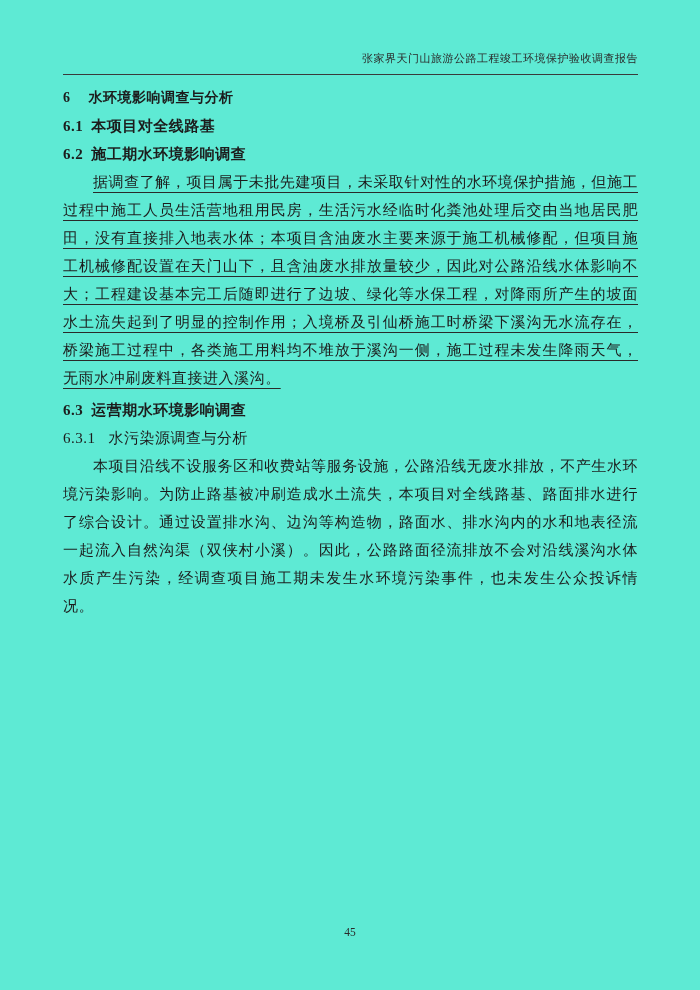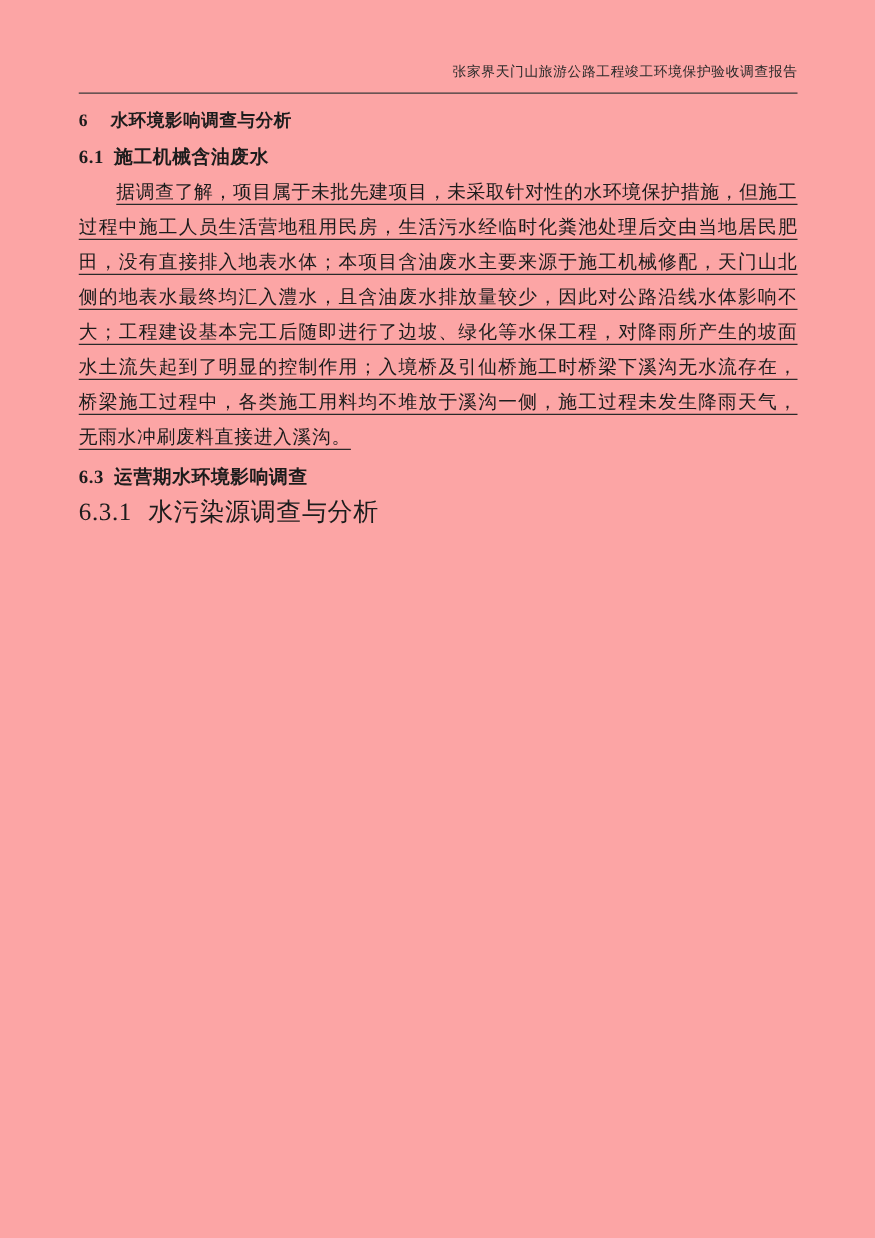--- a/index.html
+++ b/index.html
@@ -4,21 +4,21 @@
 <style>
   html, body {
     margin: 0;
     padding: 0;
     background: #ffffff;
   }
   .page {
     position: relative;
     width: 700px;
     height: 990px;
-    background: #fca5a5;
+    background: #5eead4;
     color: #1c1c1c;
     font-family: "Liberation Serif", "DejaVu Serif", serif;
     box-sizing: border-box;
     padding: 52px 62px 0 63px;
     overflow: hidden;
   }
   .report-header {
     text-align: right;
     font-size: 11px;
     letter-spacing: 0.5px;
@@ -37,21 +37,21 @@
   h1.chapter .sec-num { margin-right: 18px; }
   h2.section {
     font-size: 15px;
     font-weight: bold;
     margin: 9px 0 0 0;
     line-height: 19px;
     letter-spacing: 0.5px;
   }
   h2.section .sec-num { margin-right: 8px; text-align: right; }
   h3.subsection {
-    font-size: 20px;
+    font-size: 15px;
     font-weight: normal;
     margin: 9px 0 0 0;
     line-height: 19px;
     letter-spacing: 0.5px;
   }
   h3.subsection .sec-num { margin-right: 13px; }
   p.body-para {
     font-size: 15px;
     line-height: 28px;
     letter-spacing: 0.55px;
@@ -81,32 +81,37 @@
 
 <div class="page">
 
   <div class="report-header">张家界天门山旅游公路工程竣工环境保护验收调查报告</div>
 
   <h1 class="chapter">
     <span class="sec-num">6</span><span>水环境影响调查与分析</span>
   </h1>
 
   <h2 class="section">
-    <span class="sec-num">6.1</span><span>施工机械含油废水</span>
+    <span class="sec-num">6.1</span><span>本项目对全线路基</span>
   </h2>
 
 
+  <h2 class="section">
+    <span class="sec-num">6.2</span><span>施工期水环境影响调查</span>
+  </h2>
 
 
-  <p class="body-para underlined">据调查了解，项目属于未批先建项目，未采取针对性的水环境保护措施，但施工过程中施工人员生活营地租用民房，生活污水经临时化粪池处理后交由当地居民肥田，没有直接排入地表水体；本项目含油废水主要来源于施工机械修配，天门山北侧的地表水最终均汇入澧水，且含油废水排放量较少，因此对公路沿线水体影响不大；工程建设基本完工后随即进行了边坡、绿化等水保工程，对降雨所产生的坡面水土流失起到了明显的控制作用；入境桥及引仙桥施工时桥梁下溪沟无水流存在，桥梁施工过程中，各类施工用料均不堆放于溪沟一侧，施工过程未发生降雨天气，无雨水冲刷废料直接进入溪沟。</p>
+  <p class="body-para underlined">据调查了解，项目属于未批先建项目，未采取针对性的水环境保护措施，但施工过程中施工人员生活营地租用民房，生活污水经临时化粪池处理后交由当地居民肥田，没有直接排入地表水体；本项目含油废水主要来源于施工机械修配，但项目施工机械修配设置在天门山下，且含油废水排放量较少，因此对公路沿线水体影响不大；工程建设基本完工后随即进行了边坡、绿化等水保工程，对降雨所产生的坡面水土流失起到了明显的控制作用；入境桥及引仙桥施工时桥梁下溪沟无水流存在，桥梁施工过程中，各类施工用料均不堆放于溪沟一侧，施工过程未发生降雨天气，无雨水冲刷废料直接进入溪沟。</p>
 
 
   <h2 class="section">
     <span class="sec-num">6.3</span><span>运营期水环境影响调查</span>
   </h2>
 
   <h3 class="subsection">
     <span class="sec-num">6.3.1</span><span>水污染源调查与分析</span>
   </h3>
 
+  <p class="body-para">本项目沿线不设服务区和收费站等服务设施，公路沿线无废水排放，不产生水环境污染影响。为防止路基被冲刷造成水土流失，本项目对全线路基、路面排水进行了综合设计。通过设置排水沟、边沟等构造物，路面水、排水沟内的水和地表径流一起流入自然沟渠（双侠村小溪）。因此，公路路面径流排放不会对沿线溪沟水体水质产生污染，经调查项目施工期未发生水环境污染事件，也未发生公众投诉情况。</p>
 
+  <div class="page-number">45</div>
 
 </div>
 
 </body></html>

